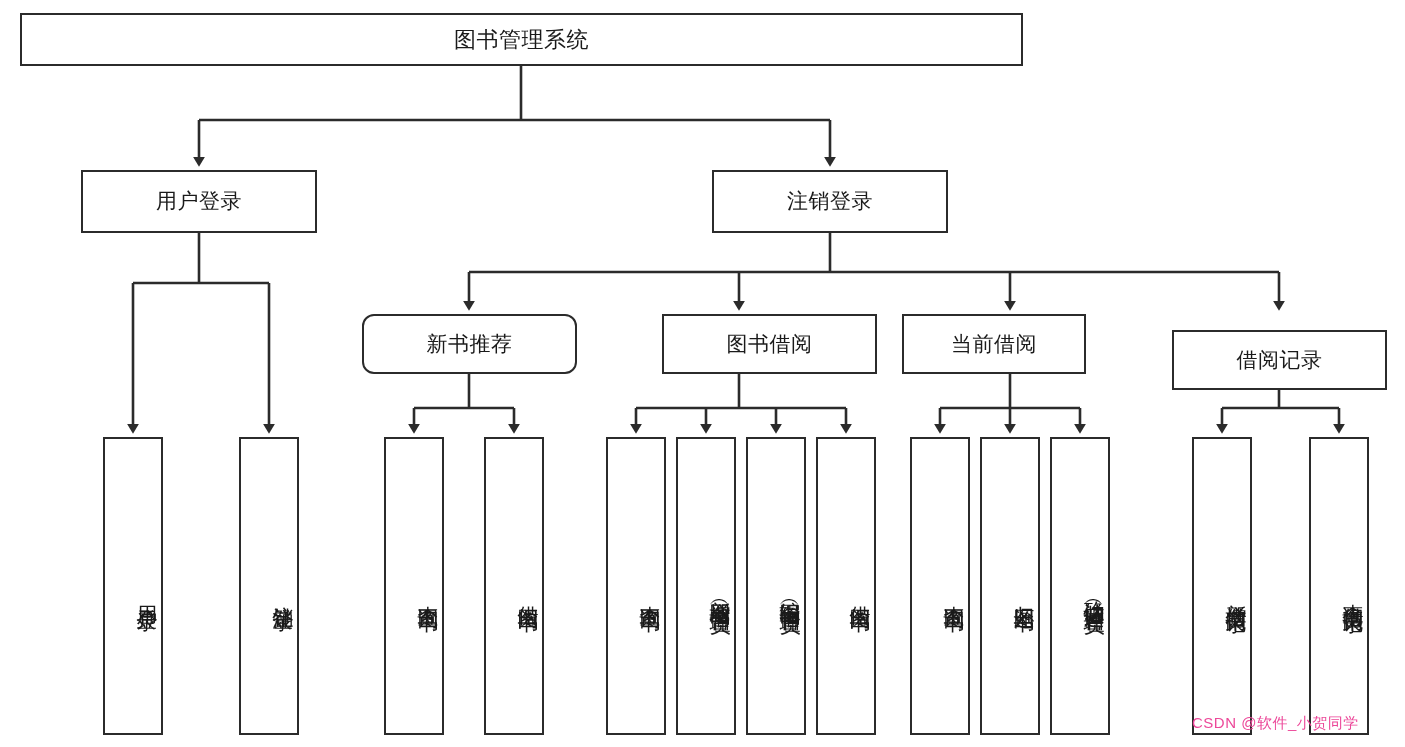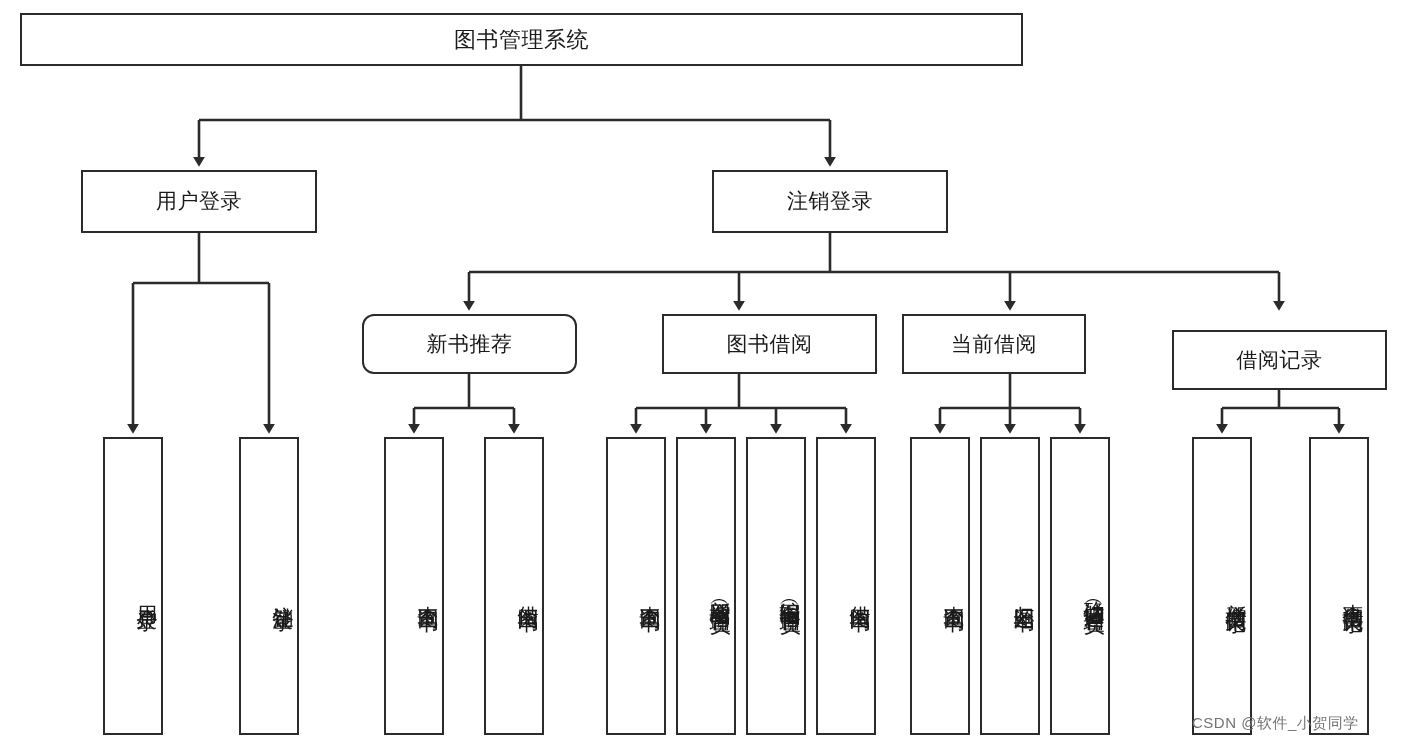--- a/index.html
+++ b/index.html
@@ -23,21 +23,21 @@
     writing-mode:vertical-rl;text-orientation:upright;
     align-items:flex-start;justify-content:center;
     padding-top:14px;
   }
   .v-node .lbl{
     font-size:21px;line-height:1.30;letter-spacing:2px;
     writing-mode:vertical-rl;text-orientation:upright;
   }
   .watermark{
     position:absolute;left:1192px;top:714px;
-    font-size:15px;color:#737373;letter-spacing:.5px;
+    font-size:15px;color:#ec4899;letter-spacing:.5px;
     white-space:nowrap;
   }
 </style>
 </head>
 <body>
 
 <div id="canvas">
 
   <svg id="wires" viewBox="0 0 1405 747">
     <defs>

